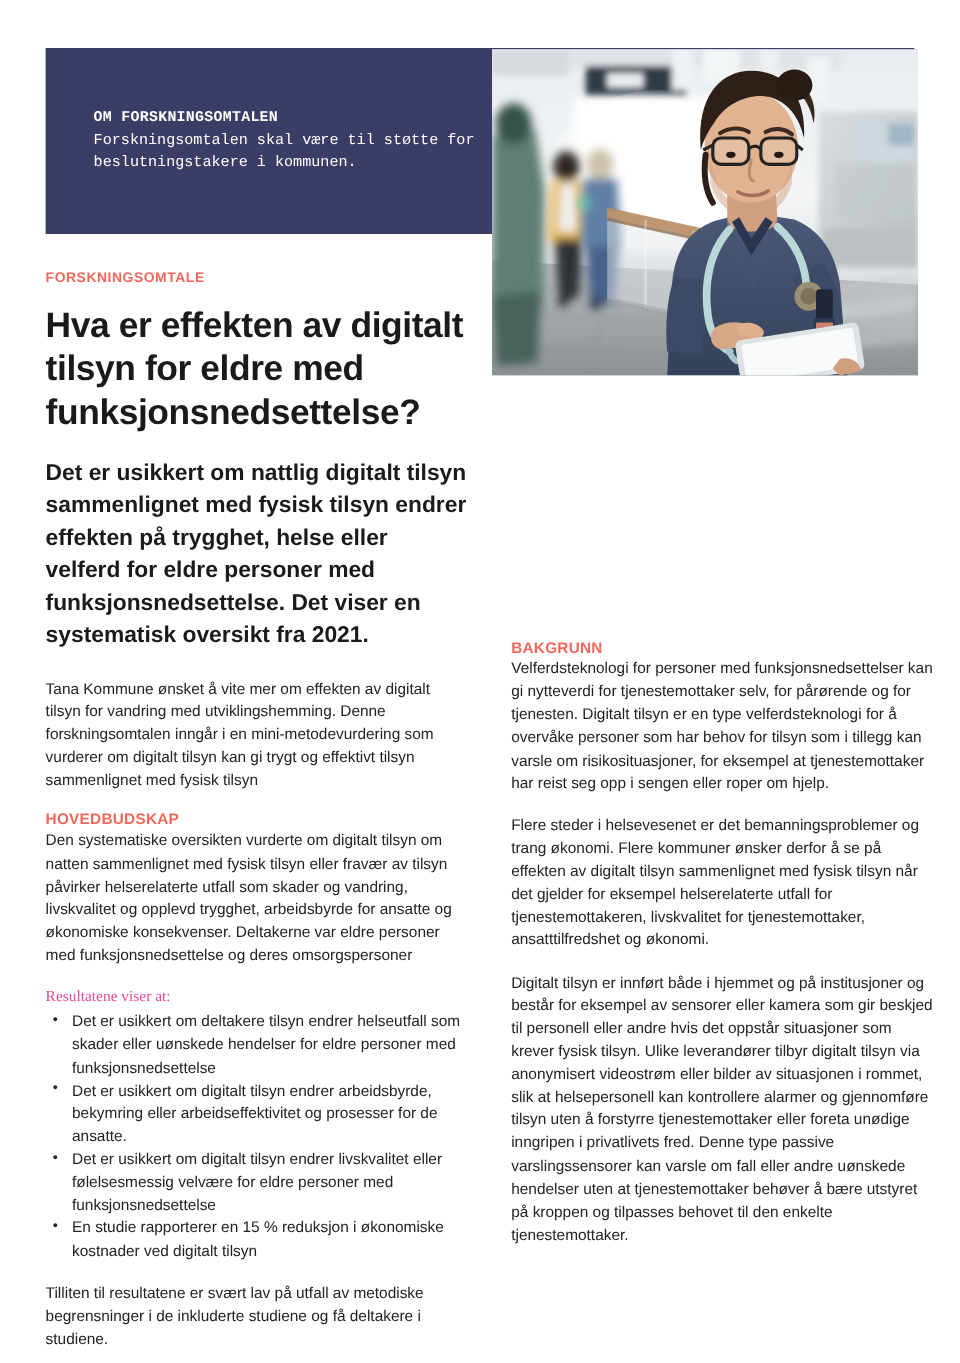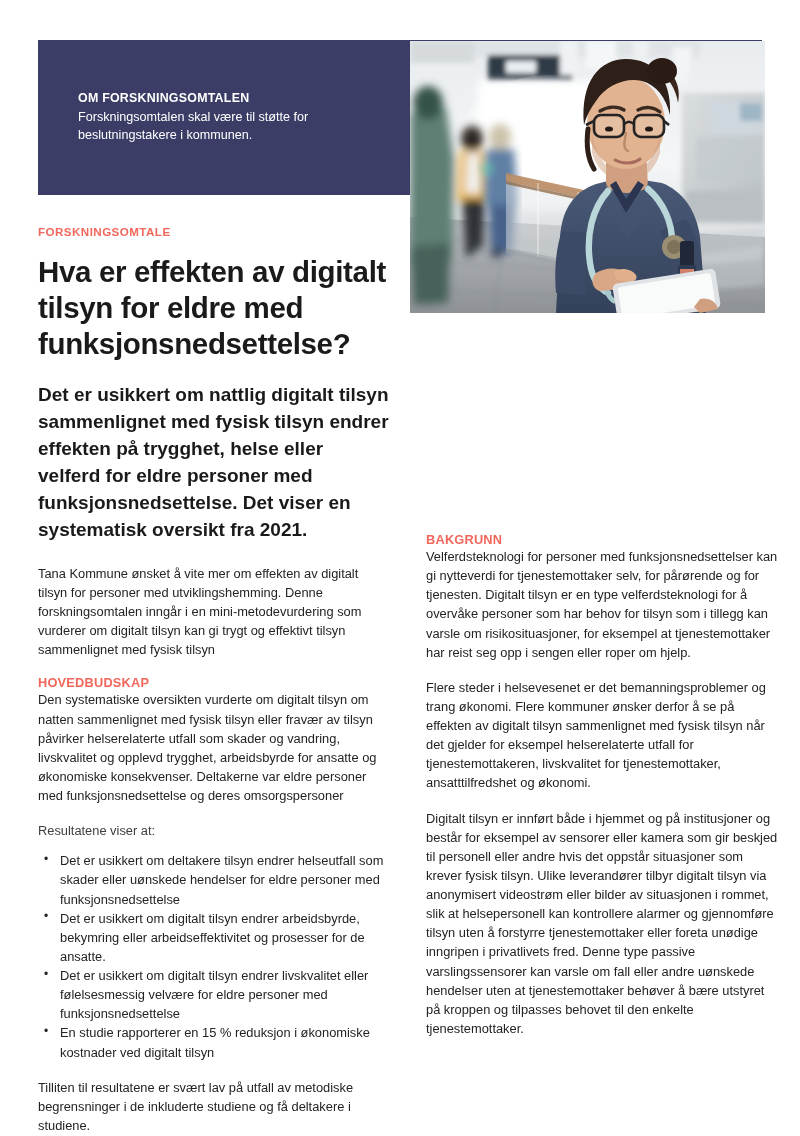--- a/index.html
+++ b/index.html
@@ -28,20 +28,21 @@
     display: flex;
     align-items: center;
   }
 
   .header-text-block {
     position: absolute;
     left: 40px;
     top: 50px;
     width: 420px;
     color: #ffffff;
+    font-family: Liberation Mono, monospace;
   }
 
   .header-kicker {
     font-size: 12.4px;
     font-weight: bold;
     letter-spacing: 0.25px;
     line-height: 1.35;
     margin-bottom: 1px;
   }
 
@@ -168,22 +169,23 @@
     font-weight: bold;
     letter-spacing: 0.2px;
     margin-bottom: 1px;
   }
 
   .sub-kicker.tight { margin-bottom: 0px; }
 
   .bullet-intro {
     font-size: 12.85px;
     line-height: 1.49;
-    color: #404040;
-    margin-bottom: 11px;
+    color: #ec4899;
+    margin-bottom: 1px;
+    font-family: Liberation Serif, serif;
   }
 
   ul.bullets {
     list-style: none;
     margin: 0 0 16px 0;
     padding: 0;
   }
 
   ul.bullets li {
     position: relative;
@@ -434,21 +436,21 @@
 <div class="content">
 
   <div class="col-left">
 
     <div class="section-kicker">FORSKNINGSOMTALE</div>
 
     <h1 class="page-title">Hva er effekten av digitalt tilsyn for eldre med funksjonsnedsettelse?</h1>
 
     <p class="lede">Det er usikkert om nattlig digitalt tilsyn sammenlignet med fysisk tilsyn endrer effekten på trygghet, helse eller velferd for eldre personer med funksjonsnedsettelse. Det viser en systematisk oversikt fra 2021.</p>
 
-    <p class="body-text">Tana Kommune ønsket å vite mer om effekten av digitalt tilsyn for personer med utviklingshemming. Denne forskningsomtalen inngår i en mini-metodevurdering som vurderer om digitalt tilsyn kan gi trygt og effektivt tilsyn sammenlignet med fysisk tilsyn</p>
+    <p class="body-text">Tana Kommune ønsket å vite mer om effekten av digitalt tilsyn for vandring med utviklingshemming. Denne forskningsomtalen inngår i en mini-metodevurdering som vurderer om digitalt tilsyn kan gi trygt og effektivt tilsyn sammenlignet med fysisk tilsyn</p>
 
     <div class="sub-kicker tight">HOVEDBUDSKAP</div>
 
     <p class="body-text">Den systematiske oversikten vurderte om digitalt tilsyn om natten sammenlignet med fysisk tilsyn eller fravær av tilsyn påvirker helserelaterte utfall som skader og vandring, livskvalitet og opplevd trygghet, arbeidsbyrde for ansatte og økonomiske konsekvenser. Deltakerne var eldre personer med funksjonsnedsettelse og deres omsorgspersoner</p>
 
     <div class="bullet-intro">Resultatene viser at:</div>
 
     <ul class="bullets">
       <li>Det er usikkert om deltakere tilsyn endrer helseutfall som skader eller uønskede hendelser for eldre personer med funksjonsnedsettelse</li>
       <li>Det er usikkert om digitalt tilsyn endrer arbeidsbyrde, bekymring eller arbeidseffektivitet og prosesser for de ansatte.</li>

